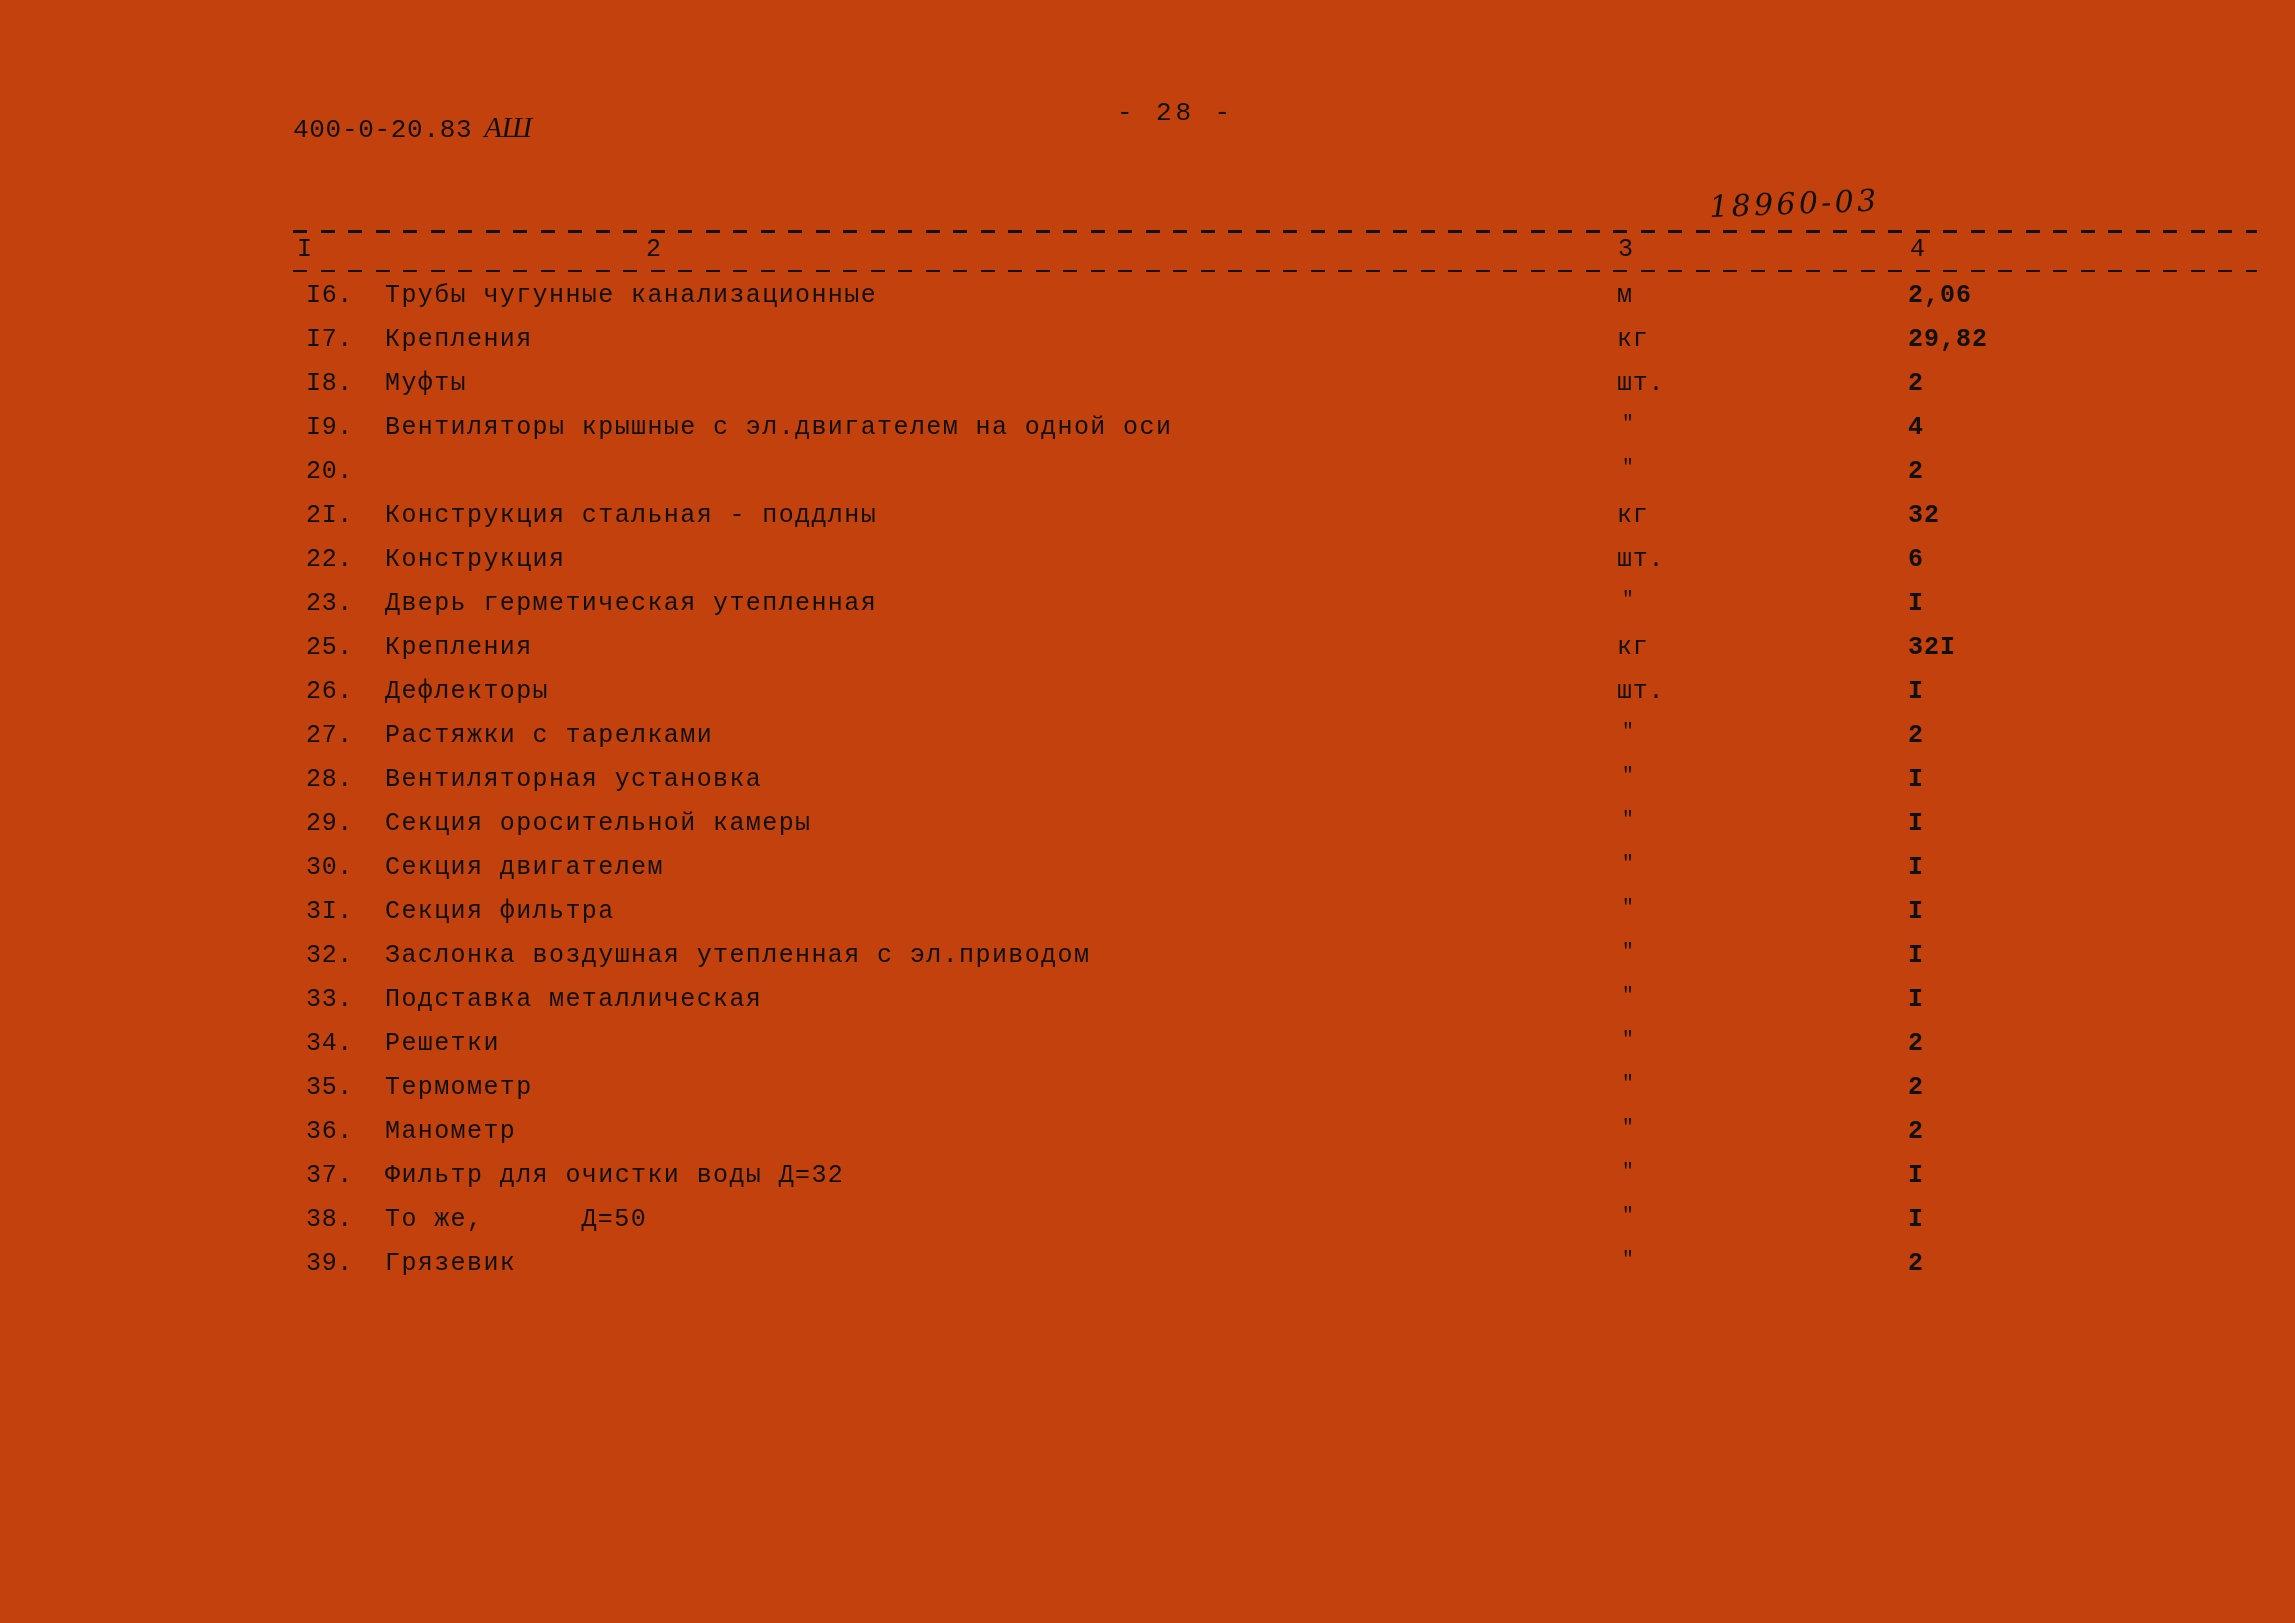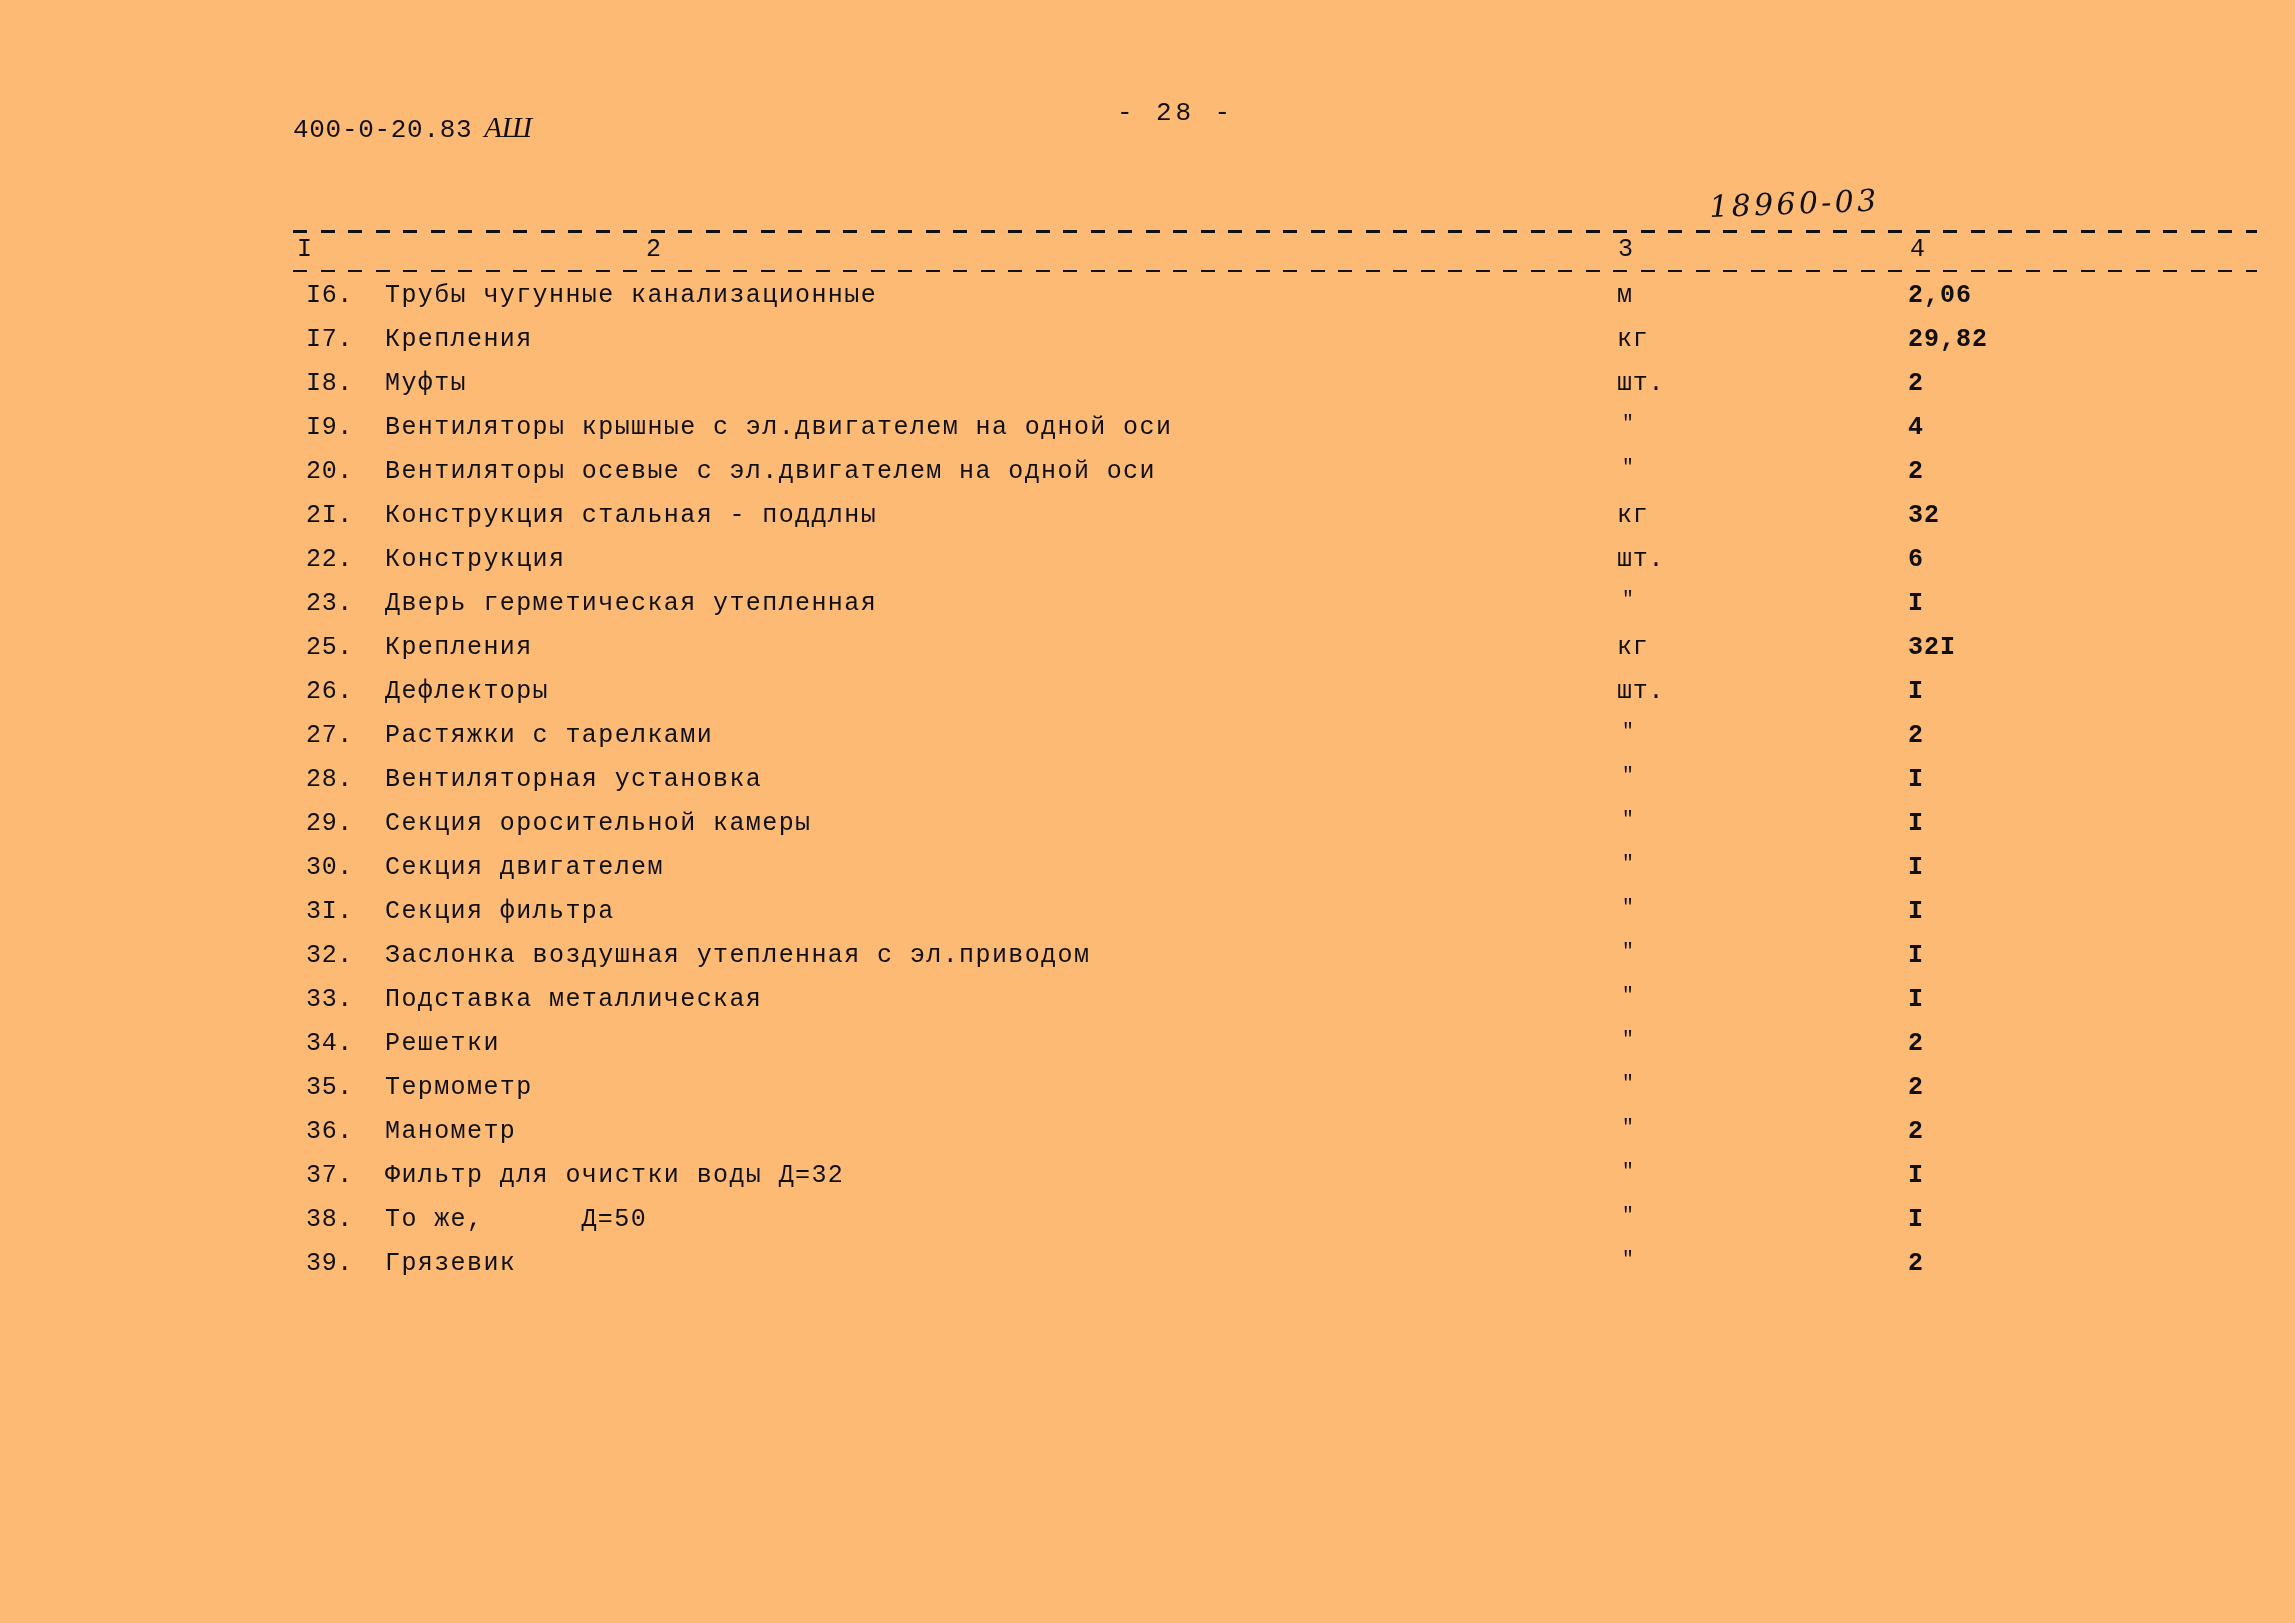--- a/index.html
+++ b/index.html
@@ -15,21 +15,21 @@
     color: #101010;
     position: relative;
     overflow: hidden;
     -webkit-font-smoothing: none;
   }
 
   
   .page {
     position: absolute;
     inset: 0;
-    background: #fdba74;
+    background: #c2410c;
   }
 
   
   .header-band {
     position: absolute;
     top: 111px;
     left: 0;
     right: 0;
     height: 46px;
   }
@@ -206,21 +206,20 @@
           <div class="cell-qty">2</div>
         </div>
         <div class="row">
           <div class="cell-num">I9.</div>
           <div class="cell-name">Вентиляторы крышные с эл.двигателем на одной оси</div>
           <div class="cell-unit ditto">"</div>
           <div class="cell-qty">4</div>
         </div>
         <div class="row">
           <div class="cell-num">20.</div>
-          <div class="cell-name">Вентиляторы осевые с эл.двигателем на одной оси</div>
           <div class="cell-unit ditto">"</div>
           <div class="cell-qty">2</div>
         </div>
         <div class="row">
           <div class="cell-num">2I.</div>
           <div class="cell-name">Конструкция стальная - поддлны</div>
           <div class="cell-unit">кг</div>
           <div class="cell-qty">32</div>
         </div>
         <div class="row">

